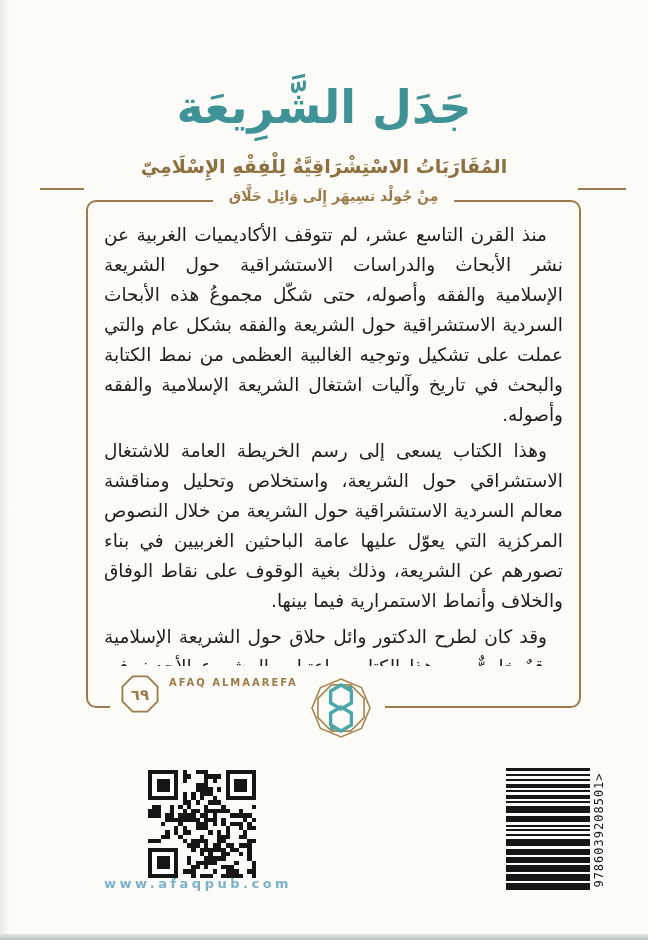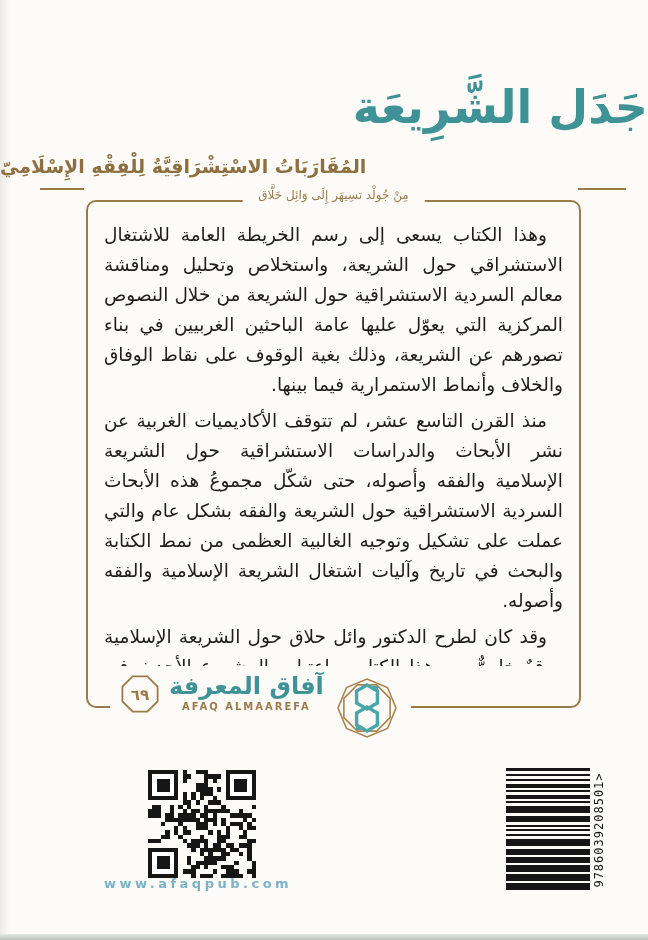--- a/index.html
+++ b/index.html
@@ -14,42 +14,42 @@
     font-family:"DejaVu Sans", sans-serif;
   }
   
   .edge-left{position:absolute;left:0;top:0;width:10px;height:100%;
     background:linear-gradient(90deg,#eceae6,rgba(252,251,248,0));}
   .edge-bottom{position:absolute;left:0;bottom:0;width:100%;height:6px;
     background:linear-gradient(180deg,#e3e8e3,#b7c4bd);}
   
   .title{
     position:absolute; top:80px; left:0; width:100%;
-    direction:rtl;
+    text-align:center; direction:rtl;
     font-size:46px; font-weight:bold; color:var(--teal);
     letter-spacing:1px;
   }
   .subtitle1{
     position:absolute; top:155px; left:0; width:100%;
-    text-align:left; direction:rtl;
+    text-align:center; direction:rtl;
     font-size:19px; font-weight:bold; color:var(--gold-dark);
   }
   .dash{position:absolute; top:188px; height:2px; background:var(--gold);}
   .dash.left{left:40px; width:44px;}
   .dash.right{left:578px; width:48px;}
   
   .blurb-box{
     position:absolute; left:86px; top:200px; width:495px; height:508px;
     border:2px solid var(--gold); border-radius:10px;
     box-sizing:border-box;
   }
   .subtitle2{
     position:absolute; top:-14px; left:50%; transform:translateX(-50%);
     background:var(--paper); padding:0 16px; white-space:nowrap;
-    direction:rtl; font-size:12px; font-weight:normal; color:var(--gold);
+    direction:rtl; font-size:14px; font-weight:bold; color:var(--gold);
   }
   .blurb-text{
     position:absolute; top:18px; left:16px; right:16px; bottom:40px;
     direction:rtl; text-align:justify;
     font-size:18.5px; line-height:30px; color:var(--body-text);
     overflow:hidden;
   }
   .blurb-text p{margin:0 0 6px 0; text-indent:16px;}
   
   .logo-row{
@@ -87,32 +87,31 @@
 
   <div class="title">جَدَل الشَّرِيعَة</div>
   <div class="subtitle1">المُقَارَبَاتُ الاسْتِشْرَاقِيَّةُ لِلْفِقْهِ الإِسْلَامِيّ</div>
   <div class="dash left"></div>
   <div class="dash right"></div>
 
   <div class="blurb-box">
     <div class="subtitle2">مِنْ جُولْد تسِيهَر إِلَى وَائِل حَلَّاق</div>
 
     <div class="blurb-text">
+      <p>منذ القرن التاسع عشر، لم تتوقف الأكاديميات الغربية عن نشر الأبحاث والدراسات الاستشراقية حول الشريعة الإسلامية والفقه وأصوله، حتى شكّل مجموعُ هذه الأبحاث السردية الاستشراقية حول الشريعة والفقه بشكل عام والتي عملت على تشكيل وتوجيه الغالبية العظمى من نمط الكتابة والبحث في تاريخ وآليات اشتغال الشريعة الإسلامية والفقه وأصوله.</p>
       <p>وهذا الكتاب يسعى إلى رسم الخريطة العامة للاشتغال الاستشراقي حول الشريعة، واستخلاص وتحليل ومناقشة معالم السردية الاستشراقية حول الشريعة من خلال النصوص المركزية التي يعوّل عليها عامة الباحثين الغربيين في بناء تصورهم عن الشريعة، وذلك بغية الوقوف على نقاط الوفاق والخلاف وأنماط الاستمرارية فيما بينها.</p>
-      <p>منذ القرن التاسع عشر، لم تتوقف الأكاديميات الغربية عن نشر الأبحاث والدراسات الاستشراقية حول الشريعة الإسلامية والفقه وأصوله، حتى شكّل مجموعُ هذه الأبحاث السردية الاستشراقية حول الشريعة والفقه بشكل عام والتي عملت على تشكيل وتوجيه الغالبية العظمى من نمط الكتابة والبحث في تاريخ وآليات اشتغال الشريعة الإسلامية والفقه وأصوله.</p>
       <p>وقد كان لطرح الدكتور وائل حلاق حول الشريعة الإسلامية موقعٌ خاصٌّ من هذا الكتاب، باعتباره المشروع الأحدث في هذا الصدد، ولأنه يستهدف تفكيك منطلقات السردية الاستشراقية حول الشريعة، وذلك من خلال الوقوف على معالم هذا الطرح وتقييم مخرجاته في ضوء النتائج الواقعية التي انتهى إليها.</p>
     </div>
 
     <div class="logo-row">
       <svg class="badge" viewBox="0 0 40 40">
         <polygon points="27.3,2.4 12.7,2.4 2.4,12.7 2.4,27.3 12.7,37.6 27.3,37.6 37.6,27.3 37.6,12.7" fill="none" stroke="#9C7B4B" stroke-width="1.8"></polygon>
         <text x="20" y="26" text-anchor="middle">٦٩</text>
       </svg>
       <div class="pubname">
-        <span class="ar">آفاق المعرفة</span>
         <span class="lat">AFAQ ALMAAREFA</span>
       </div>
       <svg class="emblem" viewBox="0 0 68 68">
         <g fill="none" stroke="#A8854F" stroke-width="1.6">
           <polygon points="34,5 54.5,13.5 63,34 54.5,54.5 34,63 13.5,54.5 5,34 13.5,13.5"></polygon>
           <polygon points="34,9 51.7,16.3 59,34 51.7,51.7 34,59 16.3,51.7 9,34 16.3,16.3" transform="rotate(22.5 34 34)"></polygon>
         </g>
         <g fill="none" stroke="#4BA6A9" stroke-width="3.4">
           <polygon points="34,11 44.4,17 44.4,29 34,35 23.6,29 23.6,17"></polygon>
           <polygon points="34,33 44.4,39 44.4,51 34,57 23.6,51 23.6,39"></polygon>

